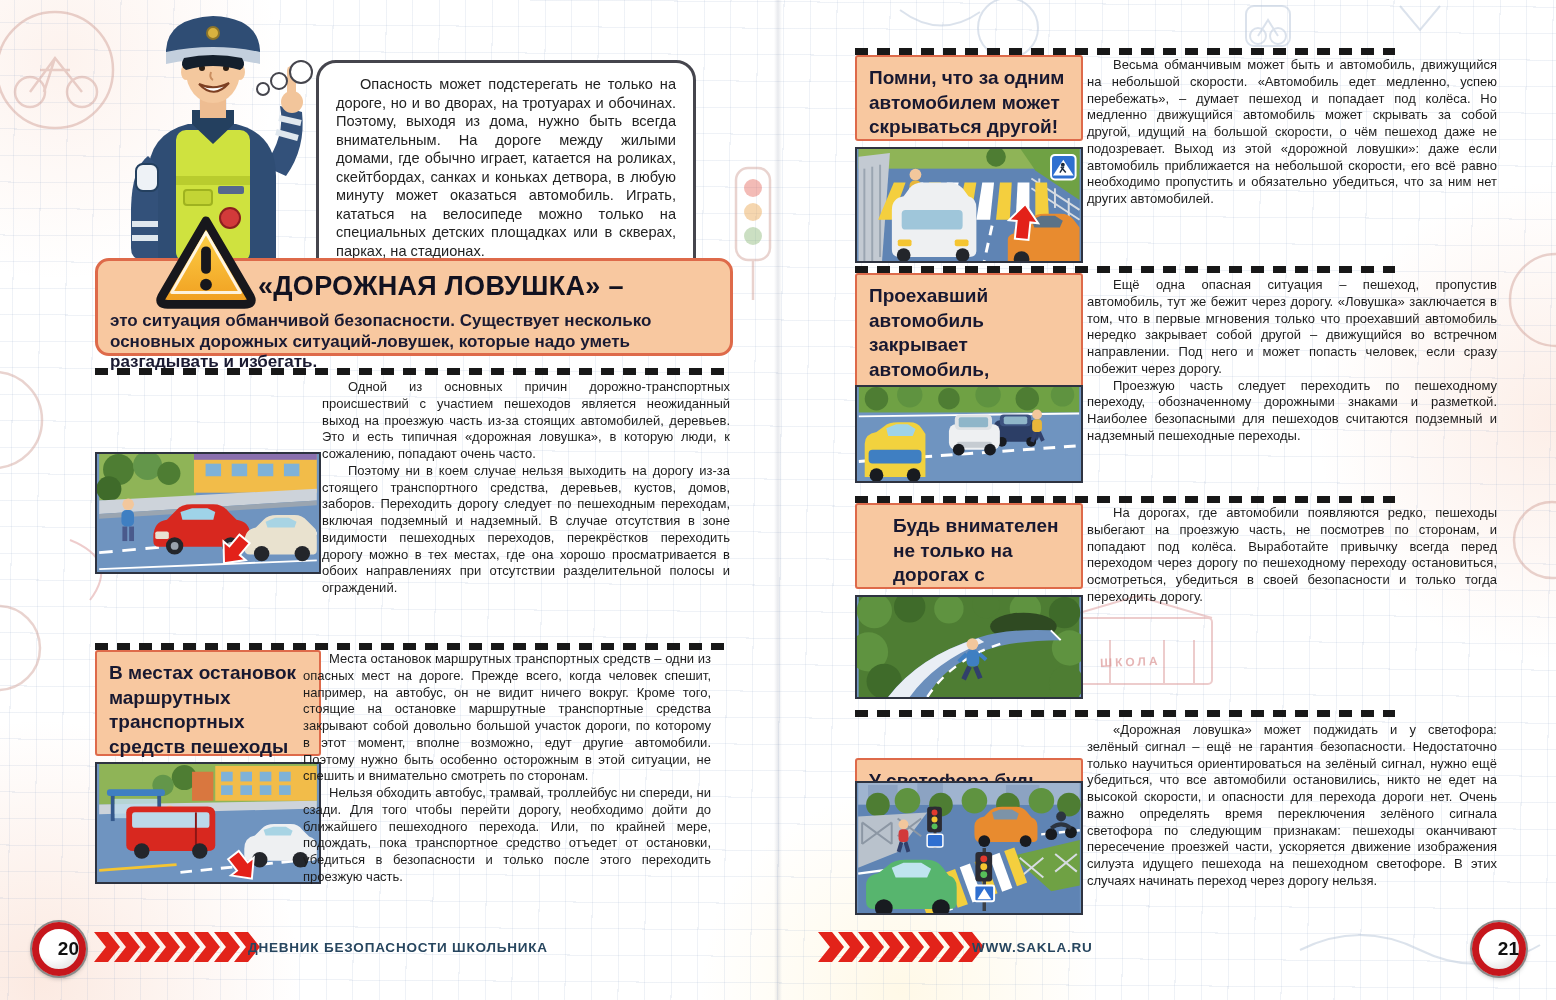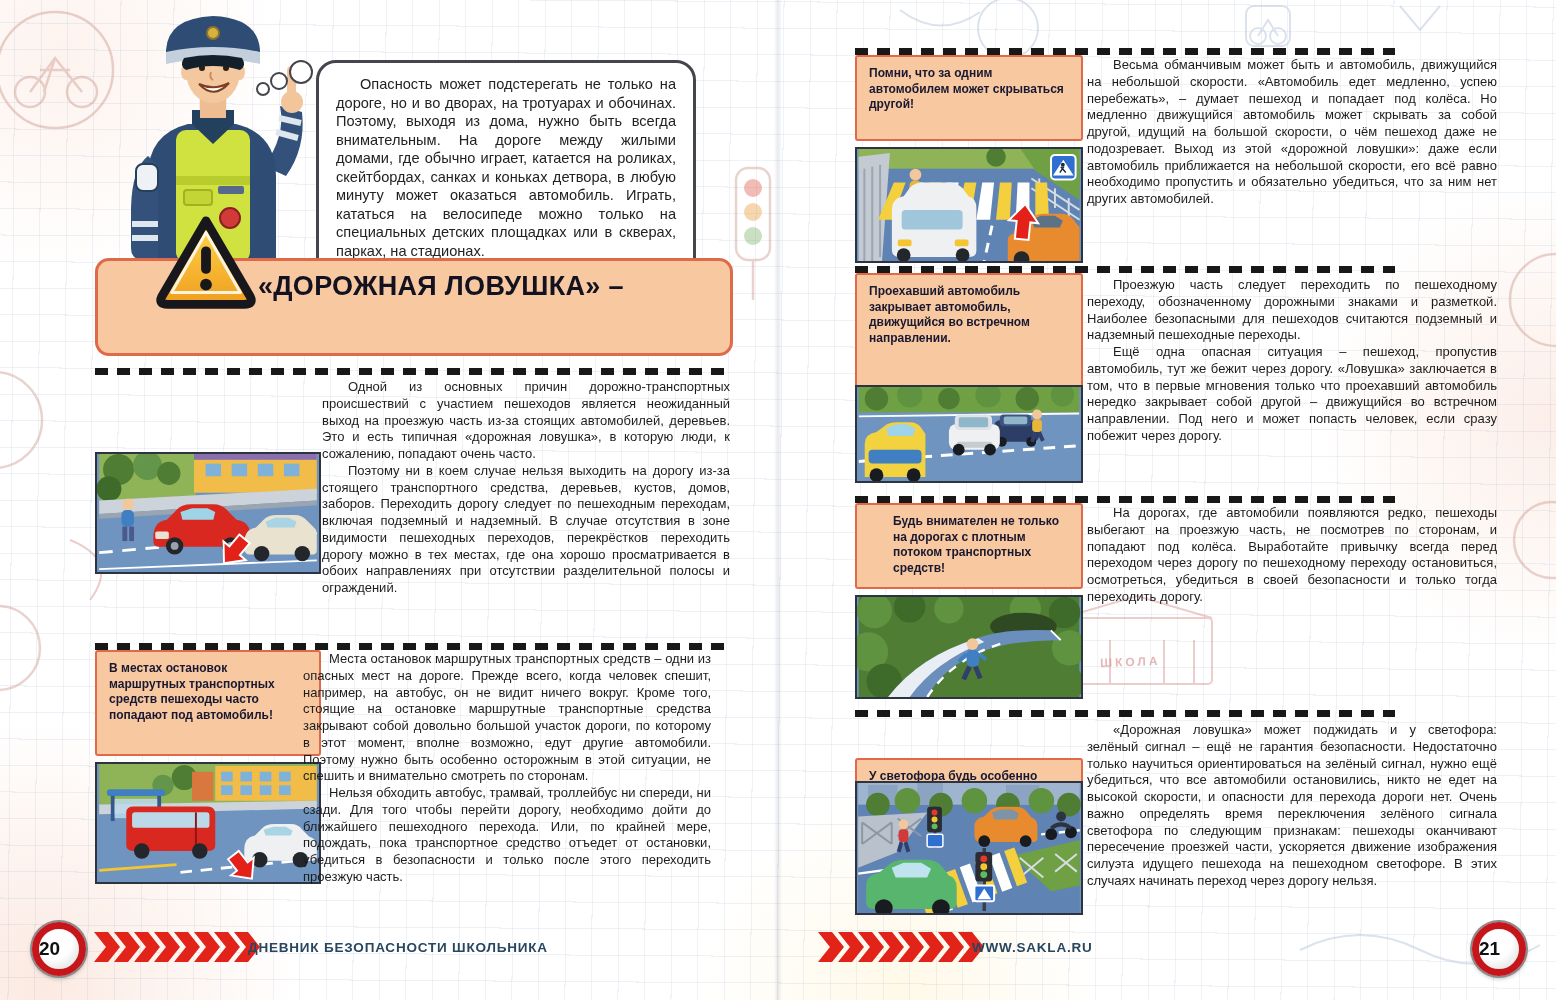--- a/index.html
+++ b/index.html
@@ -17,21 +17,21 @@
       repeating-linear-gradient(0deg, rgba(140,162,196,.14) 0 1px, transparent 1px 26px);
     transform:rotate(.4deg) scale(1.02);}
   .divider{position:absolute;left:774px;top:0;width:8px;height:100%;
     background:linear-gradient(90deg,transparent,rgba(110,120,145,.16),transparent);}
   .abs{position:absolute;}
   
   .dash-line{position:absolute;height:7px;
     background:repeating-linear-gradient(90deg,#181818 0 13px,transparent 13px 22px);}
   
   .head-box{position:absolute;box-sizing:border-box;background:#f8c8a0;border:2px solid #de6a4a;
-    border-radius:3px;padding:9px 12px 7px;font-size:12px;font-weight:bold;line-height:1.3;
+    border-radius:3px;padding:9px 12px 7px;font-size:19px;font-weight:bold;line-height:1.3;
     color:#181830;}
   
   .banner{position:absolute;box-sizing:border-box;background:#f8c8a0;border:3px solid #de6a4a;
     border-radius:14px;}
   .banner-title{position:absolute;left:160px;right:8px;top:10px;text-align:left;
     font-size:27px;font-weight:800;letter-spacing:.3px;color:#121220;}
   .banner-subtitle{position:absolute;left:12px;right:10px;top:50px;font-size:17px;font-weight:600;
     line-height:1.22;color:#1a1a32;}
   
   .body-text{position:absolute;font-size:13px;line-height:1.29;color:#1d1d1d;text-align:justify;}
@@ -42,21 +42,21 @@
     text-align:justify;}
   .speech p{margin:0;text-indent:24px;}
   .thought{position:absolute;background:#fff;border:2.5px solid #45454d;border-radius:50%;}
   
   .illus{position:absolute;box-sizing:border-box;border:2px solid #2e3340;background:#6f94c0;}
   .illus svg{display:block;width:100%;height:100%;}
   
   .page-badge{position:absolute;width:40px;height:40px;border-radius:50%;
     background:radial-gradient(circle at 36% 30%, #ffffff 0 48%, #ededed 70%, #d7d7d7 100%);
     border:7px solid #c6161c;box-shadow:0 0 0 2px #8a8a8a,0 2px 5px rgba(0,0,0,.35);
-    display:flex;align-items:center;justify-content:flex-start;font-size:19px;font-weight:800;color:#101010;}
+    display:flex;align-items:center;justify-content:flex-end;font-size:19px;font-weight:800;color:#101010;}
   .chevrons{position:absolute;display:flex;}
   .chev{width:26px;height:30px;background:#e2231a;margin-right:-6px;
     clip-path:polygon(0 0,54% 0,100% 50%,54% 100%,0 100%,46% 50%);}
   .footer-text{position:absolute;font-size:13.5px;letter-spacing:.8px;color:#27465f;font-weight:bold;}
   
   .doodle-layer{position:absolute;inset:0;pointer-events:none;}
   .school-label{position:absolute;left:1100px;top:655px;font-size:12px;letter-spacing:3px;
     color:#d98f8f;opacity:.65;transform:rotate(-2deg);font-weight:bold;}
 </style>
 </head>
@@ -140,20 +140,21 @@
   <div class="thought" style="left:256px;top:82px;width:10px;height:10px;"></div>
   <div class="thought" style="left:270px;top:72px;width:14px;height:14px;"></div>
   <div class="thought" style="left:289px;top:60px;width:20px;height:20px;"></div>
 
   <div class="speech" style="left:316px;top:60px;width:380px;height:236px;">
     <p>Опасность может подстерегать не только на дороге, но и во дворах, на тротуарах и обочинах. Поэтому, выходя из дома, нужно быть всегда внимательным. На дороге между жилыми домами, где обычно играет, катается на роликах, скейтбордах, санках и коньках детвора, в любую минуту может оказаться автомобиль. Играть, кататься на велосипеде можно только на специальных детских площадках или в скверах, парках, на стадионах.</p>
   </div>
 
   <div class="banner" style="left:95px;top:258px;width:638px;height:98px;">
     <div class="banner-title">«ДОРОЖНАЯ ЛОВУШКА» –</div>
+    <div class="banner-subtitle">это ситуация обманчивой безопасности. Существует несколько основных дорожных ситуаций-ловушек, которые надо уметь разгадывать и избегать.</div>
   </div>
 
   <div class="abs" style="left:152px;top:213px;width:108px;height:100px;">
     <svg viewBox="0 0 110 100">
       <defs>
           <linearGradient id="tg" x1="0" y1="0" x2="0" y2="1">
         <stop offset="0" stop-color="#ffd84d"></stop>
             <stop offset="1" stop-color="#f09d1f"></stop>
       </linearGradient>
         </defs>
@@ -364,22 +365,22 @@
       <g>
         <path d="M6 58 Q6 48 18 46 L26 40 Q30 36 40 36 L52 36 Q60 36 64 42 L68 48 L68 92 L6 92 Z" fill="#f2d23e"></path>
         <path d="M28 42 L38 38 L50 38 L58 43 L55 50 L30 50 Z" fill="#9fd3e8"></path>
         <rect x="10" y="64" width="54" height="14" rx="4" fill="#3f7fc2"></rect>
         <circle cx="18" cy="90" r="7" fill="#181b20"></circle>
           <circle cx="56" cy="90" r="7" fill="#181b20"></circle>
       </g>
     </svg>
   </div>
   <div class="body-text" style="left:1087px;top:277px;width:410px;">
+    <p>Ещё одна опасная ситуация – пешеход, пропустив автомобиль, тут же бежит через дорогу. «Ловушка» заключается в том, что в первые мгновения только что проехавший автомобиль нередко закрывает собой другой – движущийся во встречном направлении. Под него и может попасть человек, если сразу побежит через дорогу.</p>
     <p>Проезжую часть следует переходить по пешеходному переходу, обозначенному дорожными знаками и разметкой. Наиболее безопасными для пешеходов считаются подземный и надземный пешеходные переходы.</p>
-    <p>Ещё одна опасная ситуация – пешеход, пропустив автомобиль, тут же бежит через дорогу. «Ловушка» заключается в том, что в первые мгновения только что проехавший автомобиль нередко закрывает собой другой – движущийся во встречном направлении. Под него и может попасть человек, если сразу побежит через дорогу.</p>
   </div>
 
   <div class="dash-line" style="left:855px;top:496px;width:540px;"></div>
   <div class="head-box" style="left:855px;top:503px;width:228px;height:86px;padding-left:36px;">Будь внимателен не только на дорогах с плотным потоком транспортных средств!</div>
   <div class="illus" style="left:855px;top:595px;width:228px;height:104px;">
     <svg viewBox="0 0 225 102">
       <rect width="225" height="102" fill="#4e7d33"></rect>
       <circle cx="16" cy="14" r="18" fill="#5f9340"></circle>
         <circle cx="52" cy="10" r="16" fill="#3f6b2a"></circle>
       <circle cx="92" cy="12" r="15" fill="#5f9340"></circle>

